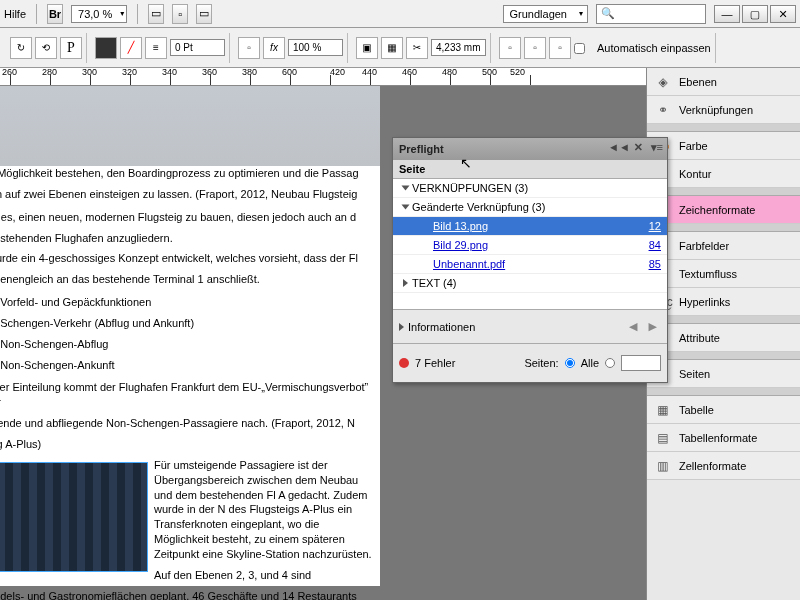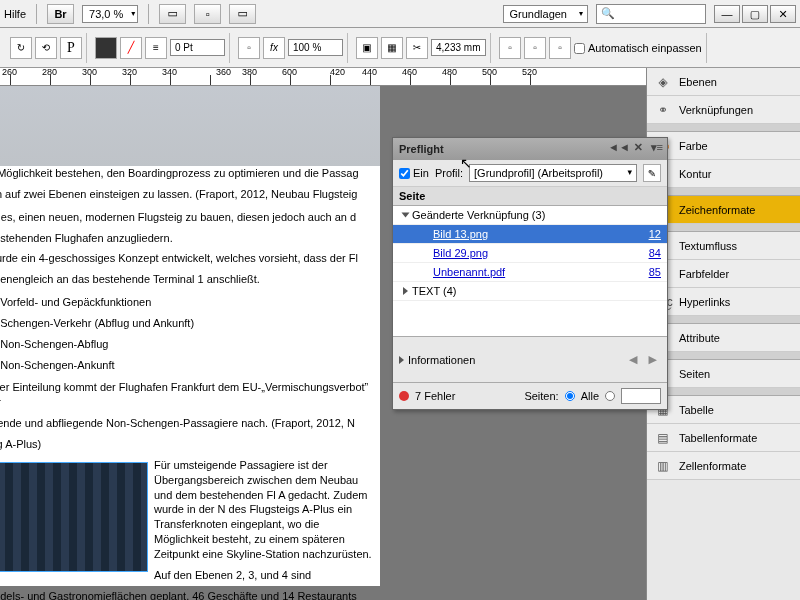--- a/index.html
+++ b/index.html
@@ -1,73 +1,73 @@
 <!DOCTYPE html>
 <html><head>
 <meta charset="utf-8">
 <style>
 *{margin:0;padding:0;box-sizing:border-box;font-family:Tahoma,Arial,sans-serif;font-size:11px}
 body{background:#e8e8e8;width:800px;height:600px;overflow:hidden;position:relative}
 .topbar{height:28px;background:#f0f0f0;border-bottom:1px solid #999;display:flex;align-items:center;padding:0 4px;gap:8px}
 .topbar>*{display:flex;align-items:center}
 .zoom-box{border:1px solid #888;background:#fff;padding:2px 14px 2px 6px;position:relative}
 .zoom-box::after{content:"▾";position:absolute;right:2px;top:3px;font-size:8px}
-.topbar-icon{width:27px;height:20px;border:1px solid #aaa;background:linear-gradient(#fff,#ddd);display:flex;align-items:center;justify-content:center}
+.topbar-icon{width:16px;height:20px;border:1px solid #aaa;background:linear-gradient(#fff,#ddd);display:flex;align-items:center;justify-content:center}
 .sep{width:1px;height:20px;background:#aaa;margin:0 2px}
 .workspace-dd{border:1px solid #888;background:#fff;padding:2px 20px 2px 6px;position:relative}
 .workspace-dd::after{content:"▾";position:absolute;right:4px;top:3px;font-size:8px}
 .search-box{border:1px solid #888;background:#fff;width:110px;height:20px;display:flex;align-items:center;padding:0 4px}
 .win-btns{display:flex;margin-left:auto;gap:2px}
 .win-btn{width:26px;height:18px;border:1px solid #888;background:linear-gradient(#fff,#ddd);text-align:center;line-height:16px}
 
 .toolbar{height:40px;background:#f0f0f0;border-bottom:1px solid #999;display:flex;align-items:center;padding:0 6px;gap:4px}
 .tb-group{display:flex;align-items:center;gap:3px;padding:0 4px;border-right:1px solid #bbb;height:30px}
 .tb-ico{width:22px;height:22px;border:1px solid #aaa;background:#fff;display:flex;align-items:center;justify-content:center;font-size:10px}
 .tb-ico.dark{background:#333;color:#fff}
 .tb-field{border:1px solid #888;background:#fff;padding:2px 4px;width:55px;font-size:10px}
-.checkbox{display:flex;align-items:flex-end;gap:3px;font-size:10px}
+.checkbox{display:flex;align-items:flex-end;gap:12px;font-size:10px}
 .checkbox input{width:11px;height:11px}
 
 .main{display:flex;height:532px}
 .doc-area{flex:1;background:#777;position:relative;overflow:hidden}
 .ruler{height:18px;background:#fff;border-bottom:1px solid #888;display:flex;font-size:9px;position:relative}
 .ruler-tick{position:absolute;border-left:1px solid #333;height:10px;bottom:0}
 .ruler-label{position:absolute;bottom:8px;font-size:9px}
 .page{position:absolute;top:18px;left:-20px;width:400px;height:500px;background:#fff;padding:80px 8px 8px 8px;font-size:10.5px;line-height:1.35;color:#000}
 .page p{margin-bottom:6px}
 .page .img-box{width:160px;height:110px;background:#2a3a50;margin:4px 0;position:relative;float:left;margin-right:6px;border:1px solid #4af}
 .page .img-box::before{content:"";position:absolute;inset:0;background:repeating-linear-gradient(90deg,#1a2838 0,#1a2838 8px,#2a3a50 8px,#2a3a50 16px),linear-gradient(#334a66,#1a2838)}
 .pg-head{position:absolute;top:0;left:0;right:0;height:80px;background:linear-gradient(#3a4a60,#2a3848);opacity:.3}
 
 .panels{width:154px;background:#e8e8e8;border-left:1px solid #888}
 .panel-item{height:28px;display:flex;align-items:center;gap:8px;padding:0 8px;border-bottom:1px solid #ccc;background:#ededed;cursor:pointer}
 .panel-ico{width:16px;height:16px;display:flex;align-items:center;justify-content:center;font-size:12px;color:#555}
-.panel-item.sel{background:#eab308}
+.panel-item.sel{background:#f9a8d4}
 .panel-spacer{height:8px;background:#d0d0d0;border-bottom:1px solid #aaa}
 
 .preflight{position:absolute;left:392px;top:137px;width:276px;background:#e8e8e8;border:1px solid #666;box-shadow:2px 2px 4px rgba(0,0,0,.3)}
 .pf-title{height:22px;background:linear-gradient(#b0b0b0,#9a9a9a);color:#222;padding:0 6px;display:flex;align-items:center;font-weight:bold;font-size:11px;position:relative}
 .pf-title .ctrls{position:absolute;right:4px;top:3px;display:flex;gap:4px;font-size:9px;color:#444}
 .pf-row{padding:4px 6px;display:flex;align-items:center;gap:6px;border-bottom:1px solid #ccc}
 .pf-profile{border:1px solid #888;background:#fff;padding:2px 4px;flex:1;position:relative}
 .pf-profile::after{content:"▾";position:absolute;right:4px;top:2px;font-size:9px}
 .pf-table-hdr{display:flex;background:#ddd;border-bottom:1px solid #aaa;padding:3px 6px;font-weight:bold}
 .pf-table-hdr .c1{flex:1}
 .pf-tree{background:#fff;height:130px;overflow:auto}
 .tree-row{padding:3px 6px 3px 10px;display:flex;align-items:center;border-bottom:1px solid #eee}
 .tree-row.lvl1{}
 .tree-row.lvl2{padding-left:40px;color:#00c;text-decoration:underline}
 .tree-row .pg{margin-left:auto;color:#00c;text-decoration:underline}
 .tree-row.sel{background:#3874d1;color:#fff;text-decoration:underline}
 .tree-row.sel .pg{color:#fff}
 .tri{display:inline-block;width:0;height:0;border-left:5px solid #555;border-top:4px solid transparent;border-bottom:4px solid transparent;margin-right:4px;transform:rotate(90deg)}
 .tri.closed{transform:none}
-.pf-info{padding:16px 6px;border-top:1px solid #aaa;display:flex;align-items:center}
+.pf-info{padding:10px 6px;border-top:1px solid #aaa;display:flex;align-items:center}
 .pf-info .arrows{margin-left:auto;color:#888;letter-spacing:4px}
-.pf-status{padding:5px 6px;border-top:1px solid #aaa;display:flex;align-items:center;gap:6px}
+.pf-status{padding:11px 6px;border-top:1px solid #aaa;display:flex;align-items:center;gap:6px}
 .dot-red{width:10px;height:10px;border-radius:50%;background:#d33}
 .radio{width:10px;height:10px}
 .pf-pages{border:1px solid #888;background:#fff;width:40px;height:16px}
 .cursor{position:absolute;left:460px;top:155px;font-size:14px;pointer-events:none}
 </style>
 </head>
 <body>
 
 <div class="topbar">
   <span>Hilfe</span>
@@ -133,37 +133,37 @@
         <div class="ruler-label" style="left: 2px;">260</div>
         <div class="ruler-tick" style="left: 50px;"></div>
         <div class="ruler-label" style="left: 42px;">280</div>
         <div class="ruler-tick" style="left: 90px;"></div>
         <div class="ruler-label" style="left: 82px;">300</div>
         <div class="ruler-tick" style="left: 130px;"></div>
         <div class="ruler-label" style="left: 122px;">320</div>
         <div class="ruler-tick" style="left: 170px;"></div>
         <div class="ruler-label" style="left: 162px;">340</div>
         <div class="ruler-tick" style="left: 210px;"></div>
-        <div class="ruler-label" style="left: 216px;">360</div>
+        <div class="ruler-label" style="left: 202px;">360</div>
         <div class="ruler-tick" style="left: 250px;"></div>
         <div class="ruler-label" style="left: 242px;">380</div>
         <div class="ruler-tick" style="left: 290px;"></div>
         <div class="ruler-label" style="left: 282px;">600</div>
         <div class="ruler-tick" style="left: 330px;"></div>
         <div class="ruler-label" style="left: 330px;">420</div>
         <div class="ruler-tick" style="left: 370px;"></div>
         <div class="ruler-label" style="left: 362px;">440</div>
         <div class="ruler-tick" style="left: 410px;"></div>
         <div class="ruler-label" style="left: 402px;">460</div>
         <div class="ruler-tick" style="left: 450px;"></div>
         <div class="ruler-label" style="left: 442px;">480</div>
         <div class="ruler-tick" style="left: 490px;"></div>
         <div class="ruler-label" style="left: 482px;">500</div>
         <div class="ruler-tick" style="left: 530px;"></div>
-        <div class="ruler-label" style="left: 522px;">520</div>
+        <div class="ruler-label" style="left: 510px;">520</div>
       </div>
     <div class="page">
       <div class="pg-head"></div>
       <p>e Möglichkeit bestehen, den Boardingprozess zu optimieren und die Passag</p>
         <p>ich auf zwei Ebenen einsteigen zu lassen. (Fraport, 2012, Neubau Flugsteig</p>
       <p style="margin-top:8px">ar es, einen neuen, modernen Flugsteig zu bauen, diesen jedoch auch an d</p>
         <p>bestehenden Flughafen anzugliedern.</p>
       <p>wurde ein 4-geschossiges Konzept entwickelt, welches vorsieht, dass der Fl</p>
         <p>ebenengleich an das bestehende Terminal 1 anschließt.</p>
       <p style="margin-top:8px">1: Vorfeld- und Gepäckfunktionen</p>
@@ -198,26 +198,26 @@
         <span class="panel-ico">≡</span>
         <span>Kontur</span>
       </div>
       <div class="panel-spacer"></div>
       <div class="panel-item sel">
         <span class="panel-ico">A̲</span>
         <span>Zeichenformate</span>
       </div>
       <div class="panel-spacer"></div>
       <div class="panel-item">
+        <span class="panel-ico">▦</span>
+        <span>Farbfelder</span>
+      </div>
+      <div class="panel-item">
         <span class="panel-ico">▣</span>
         <span>Textumfluss</span>
-      </div>
-      <div class="panel-item">
-        <span class="panel-ico">▦</span>
-        <span>Farbfelder</span>
       </div>
       <div class="panel-item">
         <span class="panel-ico">a͜b͜c</span>
         <span>Hyperlinks</span>
       </div>
       <div class="panel-spacer"></div>
       <div class="panel-item">
         <span class="panel-ico">✓</span>
         <span>Attribute</span>
       </div>
@@ -245,33 +245,28 @@
 <div class="preflight">
   <div class="pf-title">
     <span>Preflight</span>
     <span class="ctrls">
         <span>◄◄</span> 
         <span>✕</span>
         <br>
         <span>▾≡</span>
       </span>
   </div>
-  <div class="pf-row">
-    <label class="checkbox">
-        <input type="checkbox" checked="" style="">
-        <span>Ein</span>
-      </label>
-    <span>Profil:</span>
-    <div class="pf-profile">[Grundprofil] (Arbeitsprofil)</div>
-    <div class="tb-ico" style="width:18px;height:18px">✎</div>
-  </div>
   <div class="pf-table-hdr">
       <span>Seite</span>
   </div>
   <div class="pf-tree" id="pftree">
+      <div class="tree-row">
+        <span class="tri"></span>
+        <span>VERKNÜPFUNGEN (3)</span>
+      </div>
       <div class="tree-row lvl1">
         <span class="tri"></span>
         <span>Geänderte Verknüpfung (3)</span>
       </div>
       <div class="tree-row lvl2 sel">
         <span>Bild 13.png</span>
         <span class="pg">12</span>
       </div>
       <div class="tree-row lvl2">
         <span>Bild 29.png</span>

